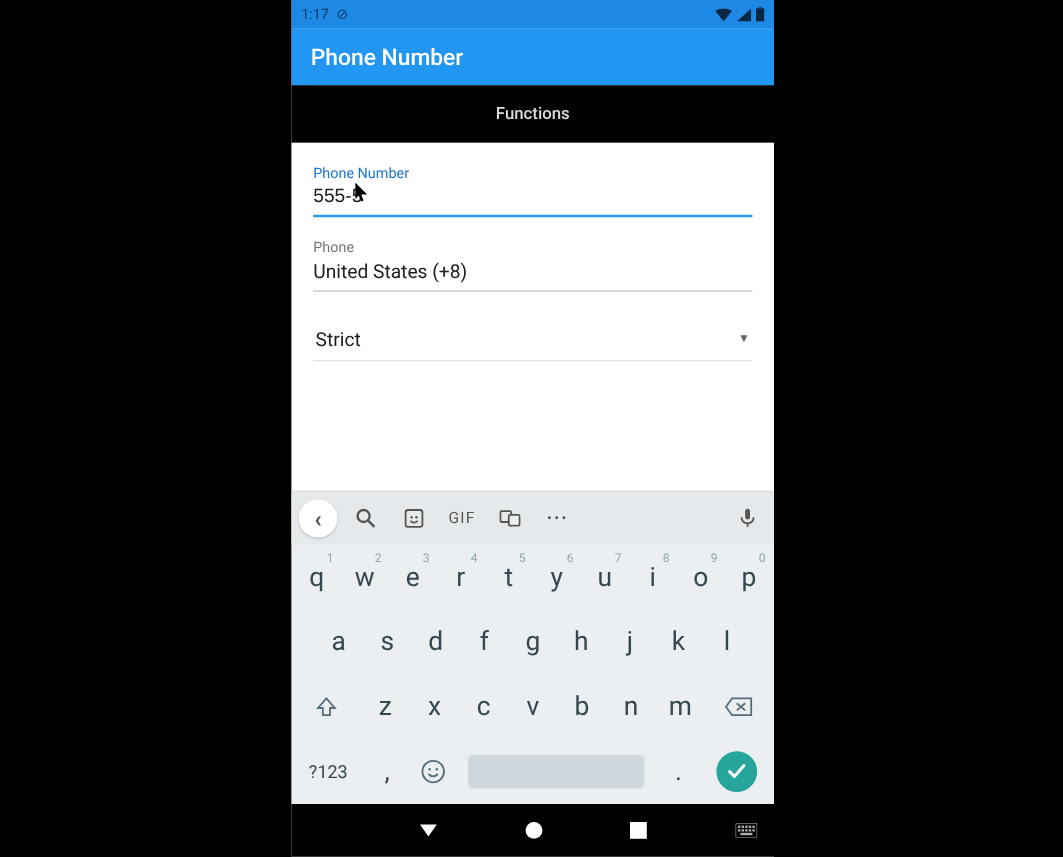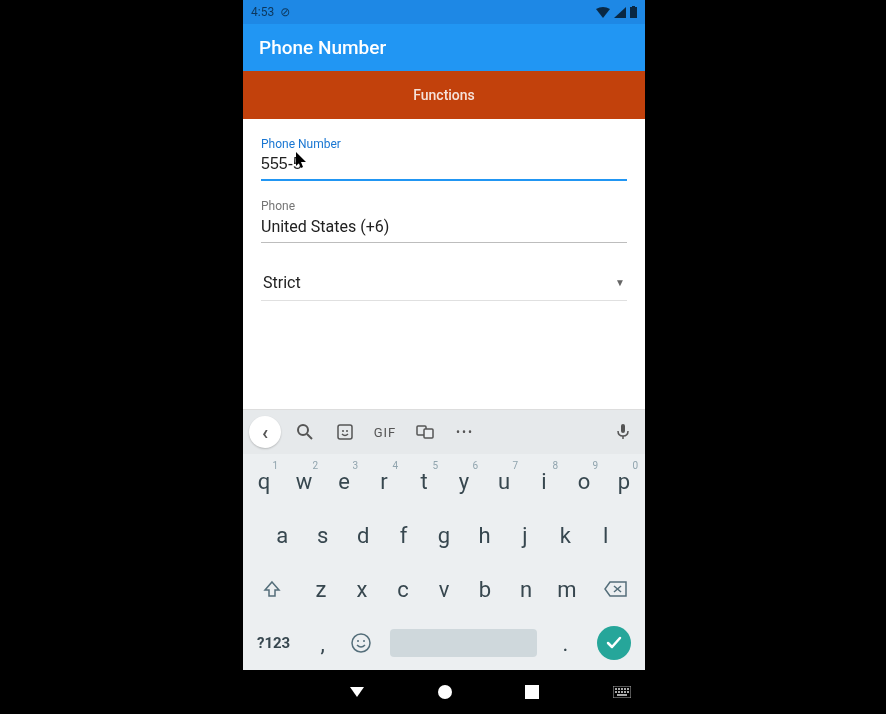--- a/index.html
+++ b/index.html
@@ -1,20 +1,20 @@
 <!DOCTYPE html>
 <html><head>
   <meta charset="utf-8">
   <style>
     body { margin:0; background:#000; font-family:Roboto,Arial,sans-serif; width:886px; height:714px; overflow:hidden; position:relative; }
     .device { position:absolute; left:243px; top:0; width:402px; height:714px; background:#fafafa; display:flex; flex-direction:column; }
     .statusbar { height:24px; background:#1e88e5; color:rgba(0,0,0,0.6); display:flex; align-items:center; justify-content:space-between; padding:0 8px; font-size:12px; }
     .status-icons { display:flex; gap:4px; align-items:center; font-size:12px; color:rgba(0,0,0,0.7); }
     .appbar { background:#2196f3; color:#fff; padding:12px 16px; font-size:19px; font-weight:500; }
-    .tabs { display:flex; background:#c2410c; color:#fff; height:48px; }
+    .tabs { display:flex; background:#000000; color:#fff; height:48px; }
     .tab { flex:1; display:flex; align-items:center; justify-content:center; font-size:14px; font-weight:500; cursor:pointer; position:relative; }
     .tab.inactive { color:rgba(255,255,255,0.85); }
     .tab.active::after { content:''; position:absolute; bottom:0; left:0; right:0; height:3px; background:#fff; }
     .content { flex:1; background:#fff; padding:18px 18px 0 18px; display:flex; flex-direction:column; }
     .field { margin-bottom:18px; }
     .field-label { font-size:12px; color:#1976d2; margin-bottom:2px; }
     .field-label.gray { color:#757575; }
     .field-input { font-size:16px; color:#212121; padding:2px 0 6px 0; border:none; border-bottom:2px solid #2196f3; width:100%; outline:none; background:transparent; position:relative; }
     .field-value { font-size:16px; color:#212121; padding:2px 0 6px 0; border-bottom:1px solid #bdbdbd; }
     .dropdown { display:flex; align-items:center; justify-content:space-between; font-size:16px; color:#212121; padding:8px 2px 8px 2px; border-bottom:1px solid #e0e0e0; cursor:pointer; margin-top:4px; }
@@ -41,21 +41,21 @@
     svg { display:block; }
     .row2pad { padding-left:20px; padding-right:20px; }
   </style>
 </head>
 <body>
 
 <div class="device">
 
   <div class="statusbar">
     <span style="display:flex;gap:6px;align-items:center;">
-      <span>4:53</span>
+      <span>1:17</span>
       <span>⊘</span>
     </span>
     <span class="status-icons">
       <span>
         <svg width="14" height="11" viewBox="0 0 14 11">
             <path d="M7 11 L0 2 Q7 -2 14 2 Z" fill="rgba(0,0,0,0.7)"></path>
           </svg>
       </span>
       <span>
         <svg width="12" height="11" viewBox="0 0 12 11">
@@ -88,21 +88,21 @@
       <input class="field-input" value="555-5" style="">
       <span class="cursor-pointer" style="left:35px; top:15px;">
         <svg width="12" height="18" viewBox="0 0 12 18">
             <path d="M0 0 L0 14 L3 11 L5 16 L7 15 L5 10 L10 10 Z" fill="#000"></path>
           </svg>
       </span>
     </div>
 
     <div class="field">
       <div class="field-label gray">Phone</div>
-      <div class="field-value">United States (+6)</div>
+      <div class="field-value">United States (+8)</div>
     </div>
 
     <div class="dropdown">
       <span>Strict</span>
       <span class="arrow">▼</span>
     </div>
 
     <div style="flex:1"></div>
   </div>
 
@@ -192,21 +192,21 @@
         <span>
           <svg width="24" height="18" viewBox="0 0 24 18">
               <path d="M6 2 L22 2 L22 16 L6 16 L1 9 Z" stroke="#546e7a" stroke-width="1.5" fill="none"></path>
               <line x1="10" y1="6" x2="17" y2="12" stroke="#546e7a" stroke-width="1.5"></line>
               <line x1="17" y1="6" x2="10" y2="12" stroke="#546e7a" stroke-width="1.5"></line>
             </svg>
         </span>
       </div>
     </div>
     <div class="keyrow">
-      <div class="key wide" style="font-size:15px;font-weight:bold;">
+      <div class="key wide" style="font-size:15px;">
         <span>?123</span>
       </div>
       <div class="key" style="flex:0.9;">
         <span>,</span>
       </div>
       <div class="key" style="flex:0.9;">
         <span>
           <svg width="22" height="22" viewBox="0 0 22 22">
               <circle cx="11" cy="11" r="9" stroke="#546e7a" stroke-width="1.5" fill="none"></circle>
               <circle cx="8" cy="9" r="1" fill="#546e7a"></circle>

